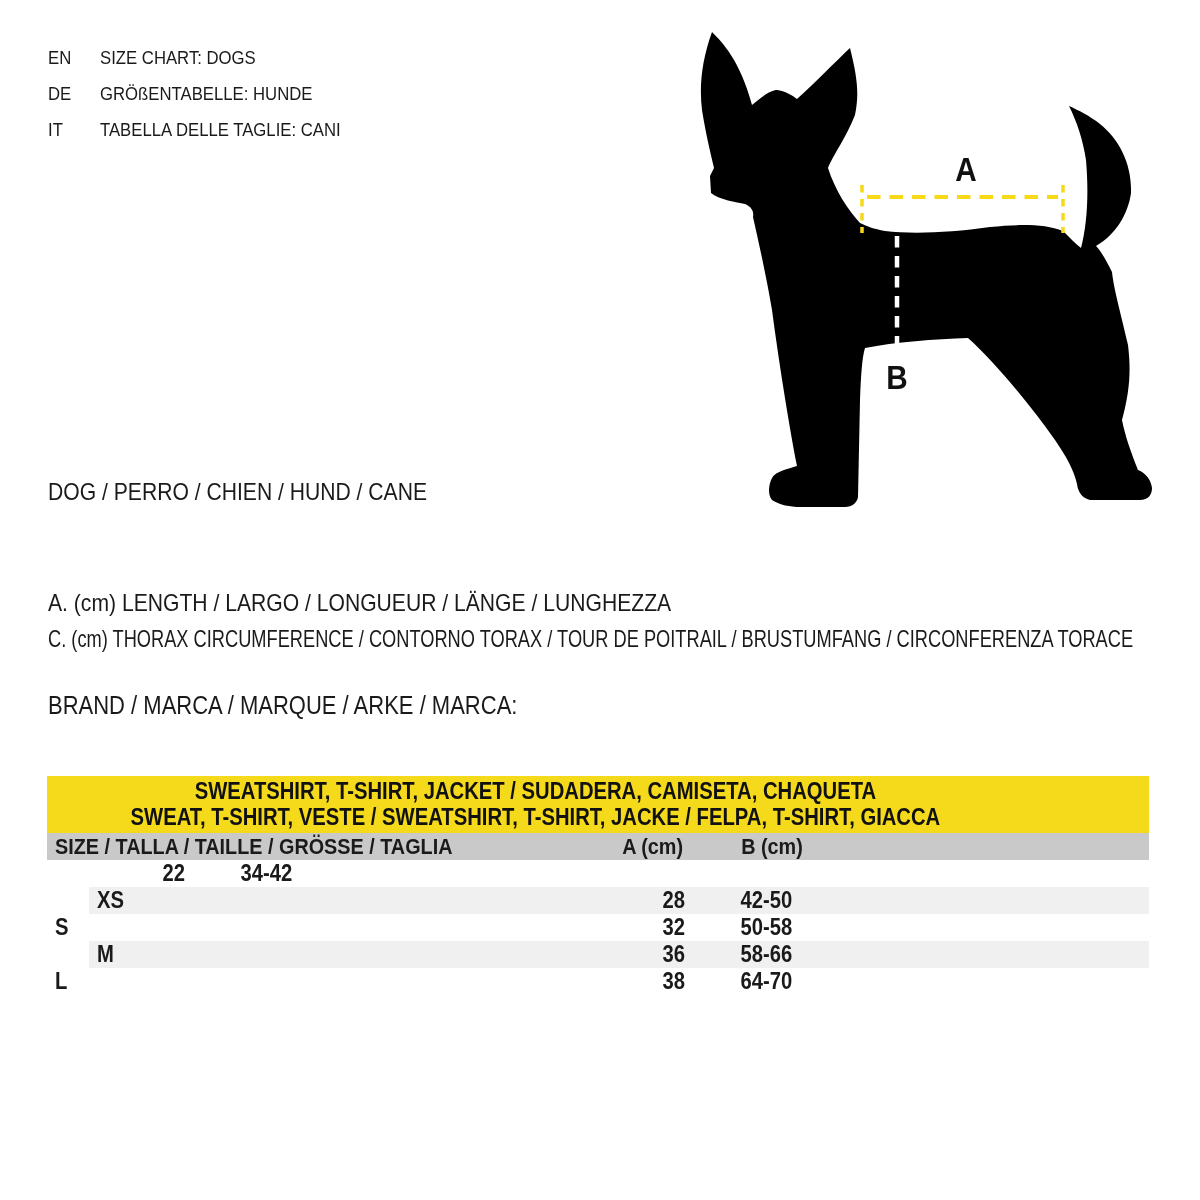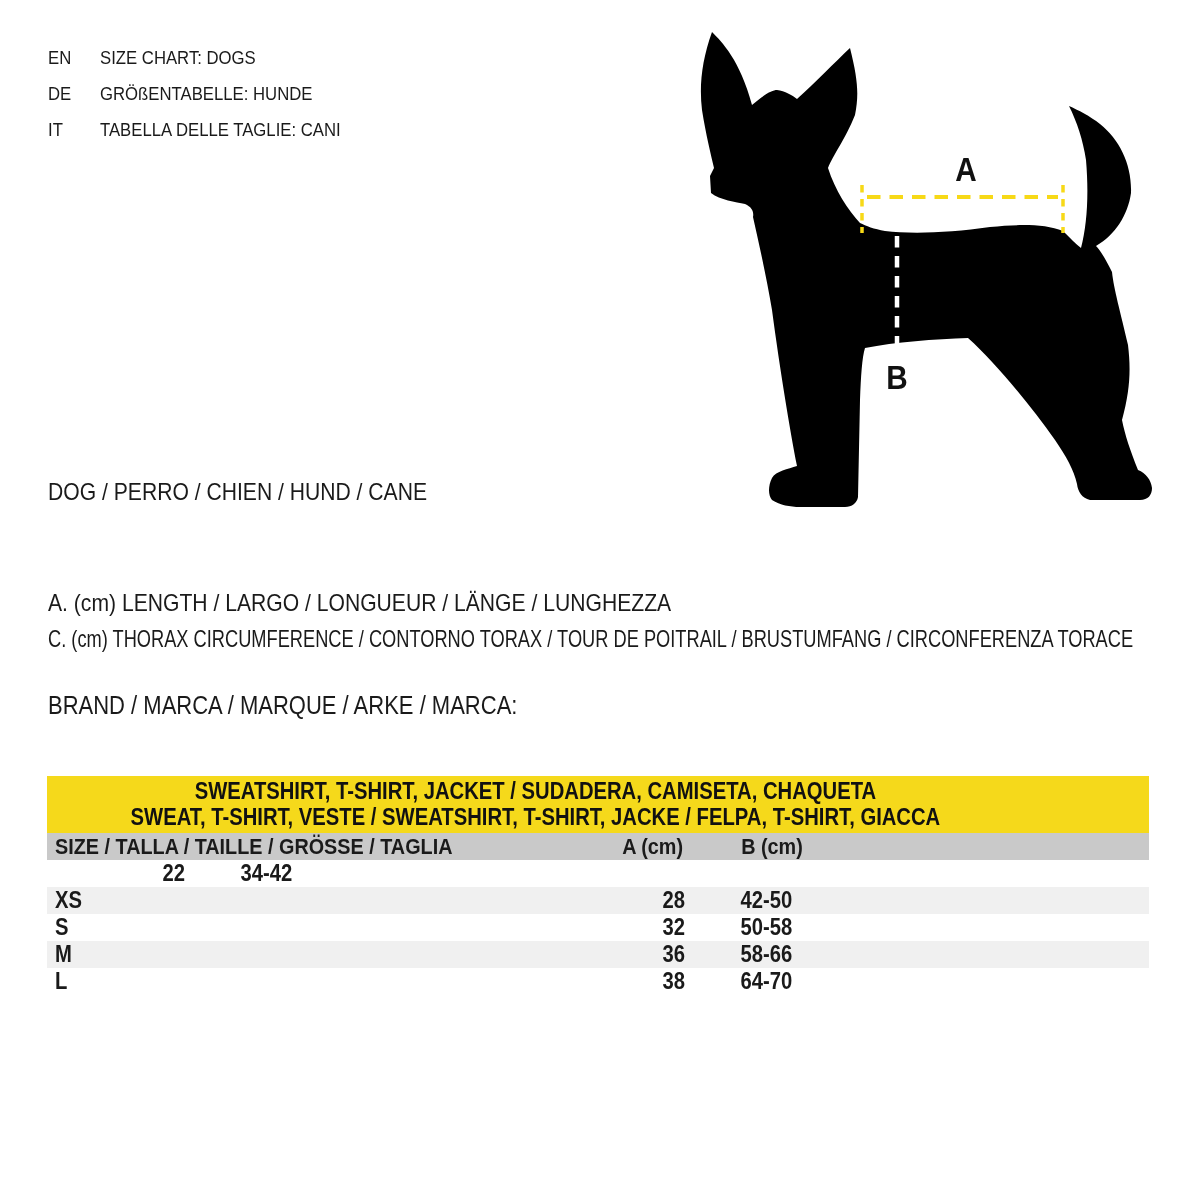--- a/index.html
+++ b/index.html
@@ -31,21 +31,21 @@
     font-weight:700;transform:scaleX(0.9);transform-origin:50% 50%;color:#111;}
   .measure-label.a{left:946px;top:152px;}
   .measure-label.b{left:877px;top:360px;}
 
   
   .table{position:absolute;left:47px;top:776px;width:1102px;}
   .band{background:#F5D91B;height:57px;padding-top:2px;box-sizing:border-box;text-align:center;}
   .band-line{height:26px;line-height:26px;padding-left:8px;font-size:23px;font-weight:700;color:#111;}
   .row{display:flex;height:27px;line-height:27px;font-size:23px;font-weight:bold;}
   .thead{background:#C9C9C9;font-size:22.5px;}
-  .alt{background:#F0F0F0;}
+  .alt{background:#F0F0F0;margin-left:42px;}
   .c1{flex:1 1 auto;padding-left:8px;overflow:visible;}
   .c2{flex:0 0 140px;text-align:right;}
   .c3{flex:0 0 140px;margin-left:50px;text-align:left;}
   .sp{flex:0 0 272px;}
 </style>
 </head>
 <body>
 
 <div class="canvas">
 

